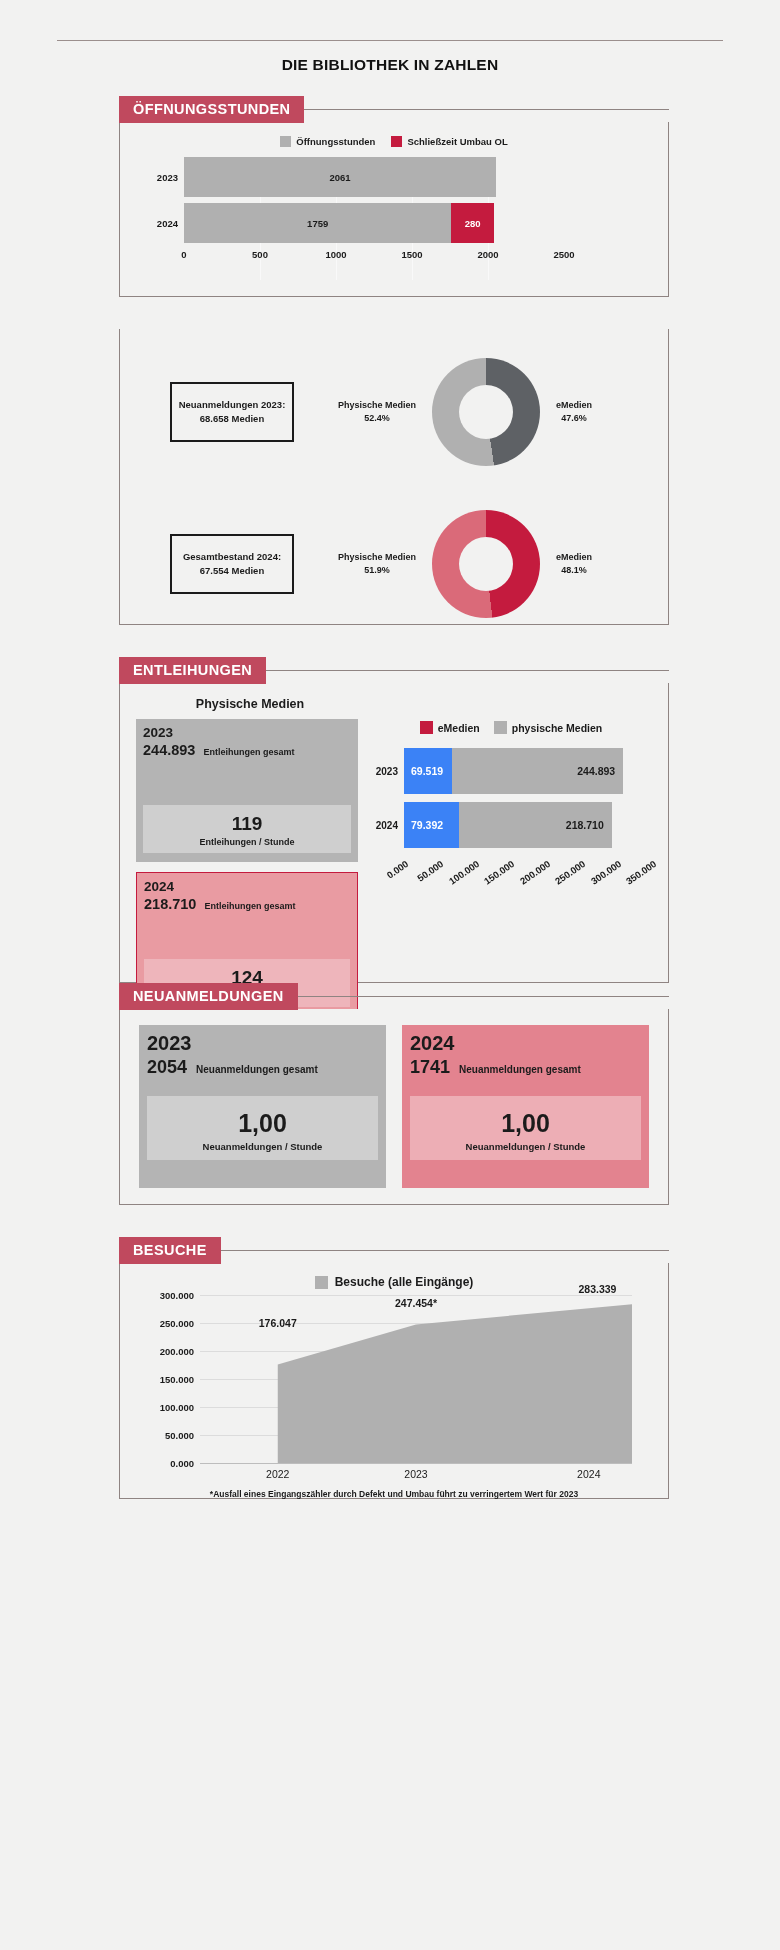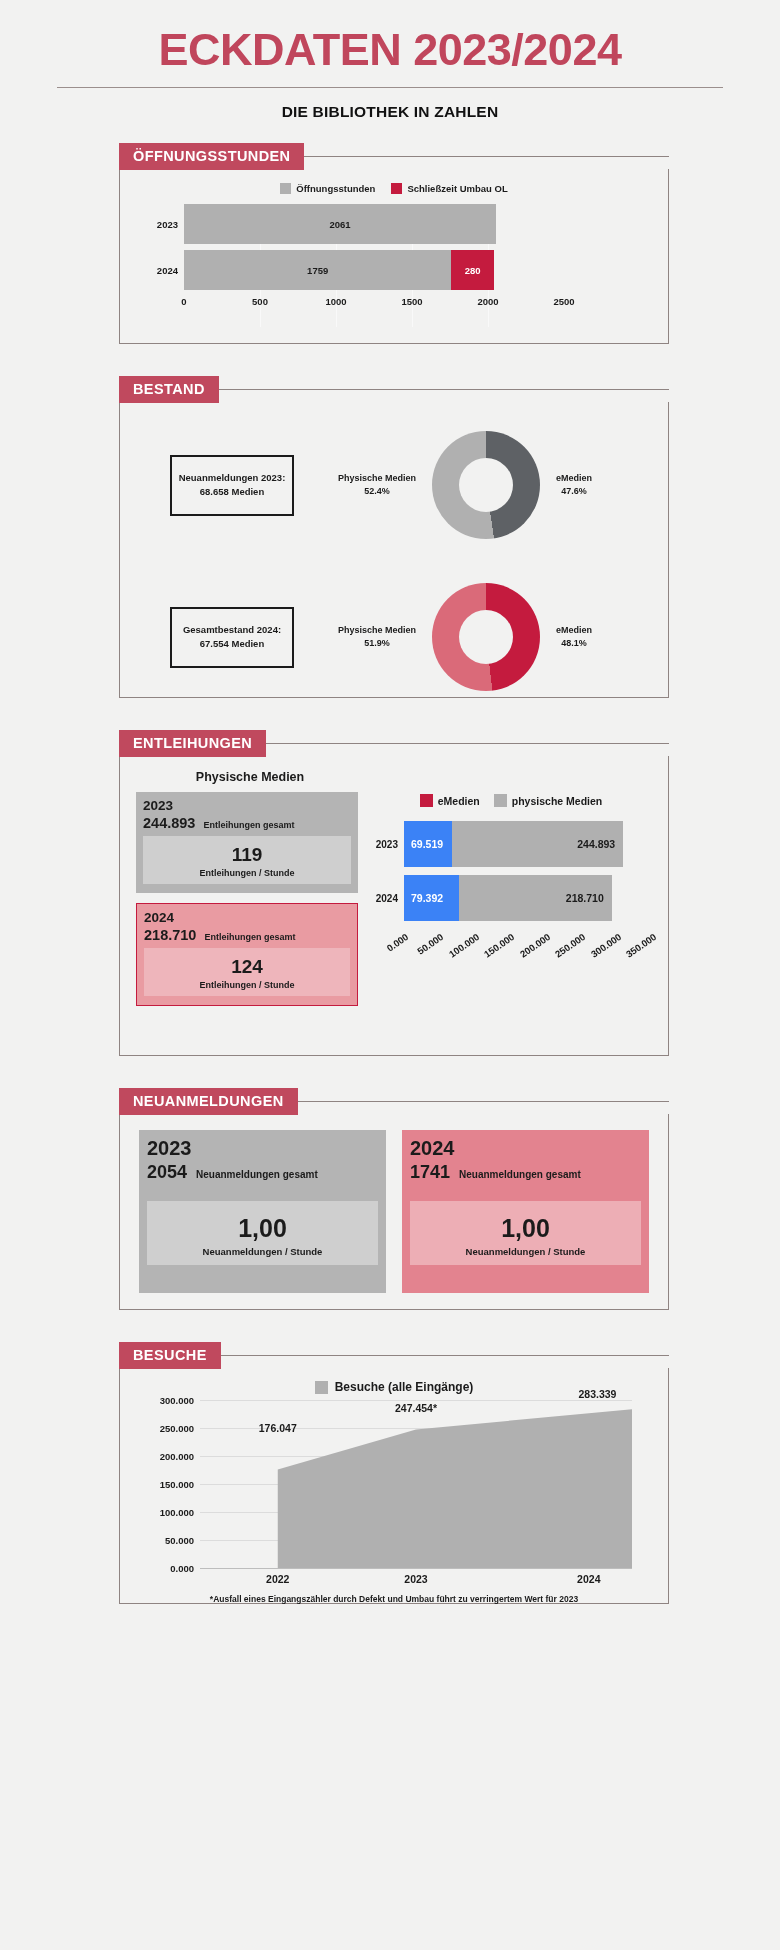--- a/index.html
+++ b/index.html
@@ -115,21 +115,21 @@
   .s3 { height: 300px; padding: 14px 16px; display: flex; }
   .ent-left { width: 228px; }
   .ent-caption { text-align: center; font-size: 12.5px; font-weight: 700; margin-bottom: 8px; }
   .statcard { width: 222px; padding: 6px 7px 9px 7px; margin-bottom: 10px; }
   .statcard.grey { background: #b4b4b4; }
   .statcard.red  { background: #e99ba2; border: 1px solid #c41b3e; }
   .sc-year { font-size: 13.5px; font-weight: 700; margin-bottom: 2px; }
   .sc-top { display: flex; align-items: baseline; gap: 8px; padding-bottom: 5px; }
   .sc-big { font-size: 14.5px; font-weight: 700; }
   .sc-lbl { font-size: 9px; font-weight: 700; }
-  .sc-inner { text-align: center; padding: 8px 3px 6px; }
+  .sc-inner { text-align: center; padding: 8px 3px 6px; margin-top: 42px; }
   .sc-inner.grey { background: #cfcfcf; }
   .sc-inner.red  { background: #eeb5bb; }
   .sc-rate { font-size: 19px; font-weight: 700; line-height: 1.15; }
   .sc-rate-lbl { font-size: 9px; font-weight: 700; margin-top: 2px; }
 
   .ent-right { flex: 1; padding-left: 6px; position: relative; }
   .legend-row3 { display: flex; justify-content: center; gap: 14px; align-items: center; margin: 24px 0 14px 0; }
   .legend-row3 .legend-item { font-size: 10.5px; font-weight: 700; }
   .legend-row3 .swatch { width: 13px; height: 13px; }
 
@@ -168,30 +168,29 @@
   .legend-row5 { display: flex; justify-content: center; align-items: center; gap: 7px; margin-bottom: 6px; }
   .legend-row5 .swatch { width: 13px; height: 13px; }
   .legend-row5 .lg-txt { font-size: 12px; font-weight: 700; }
 
   .plot5 { position: relative; height: 168px; margin-left: 66px; margin-right: 22px; }
   .ytick5 { position: absolute; left: -66px; width: 60px; text-align: right; font-size: 9.5px; font-weight: 700; transform: translateY(-50%); }
   .hgrid { position: absolute; left: 0; right: 0; height: 1px; background: #dcdcdc; }
   .areawrap { position: absolute; left: 0; right: 0; top: 0; bottom: 0; }
   .dlbl5 { position: absolute; font-size: 10.5px; font-weight: 700; transform: translateX(-50%); white-space: nowrap; }
   .xaxis5 { position: relative; margin-left: 66px; margin-right: 22px; height: 18px; border-top: 1px solid #bdbdbd; }
-  .xt5 { position: absolute; top: 4px; transform: translateX(-50%); font-size: 10.5px; font-weight: 700; }
+  .xt5 { position: absolute; top: 4px; transform: translateX(-50%); font-size: 10.5px; font-weight: 400; }
   .footnote { text-align: center; font-size: 8.5px; font-weight: 700; margin-top: 8px; color: #1b1b1b; }
 </style>
 </head>
 <body>
 
 <div class="page">
 
   <div class="header">
-    <div class="main-title">ECKDATEN 2023/2024</div>
     <div class="title-rule"></div>
     <div class="subtitle">DIE BIBLIOTHEK IN ZAHLEN</div>
   </div>
 
   <div class="section" style="margin-top:22px;">
     <div class="sec-head">
       <div class="sec-rule"></div>
       <div class="sec-tab">ÖFFNUNGSSTUNDEN</div>
     </div>
     <div class="sec-body s1">
@@ -233,24 +232,20 @@
         <span class="xt1" style="left:20%">500</span>
         <span class="xt1" style="left:40%">1000</span>
         <span class="xt1" style="left:60%">1500</span>
         <span class="xt1" style="left:80%">2000</span>
         <span class="xt1" style="left:100%">2500</span>
       </div>
     </div>
   </div>
 
   <div class="section" style="margin-top:32px;">
-    <div class="sec-head">
-      <div class="sec-rule"></div>
-      <div class="sec-tab">BESTAND</div>
-    </div>
     <div class="sec-body s2">
 
       <div class="bestand-row">
         <div class="totalbox">
           <div>Neuanmeldungen 2023:</div>
           <div>68.658 Medien</div>
         </div>
         <div class="donut-wrap">
           <div class="dlabel left">
             <div>Physische Medien</div>
@@ -353,21 +348,21 @@
           <span class="xt3" style="left:57.14%">200.000</span>
           <span class="xt3" style="left:71.42%">250.000</span>
           <span class="xt3" style="left:85.71%">300.000</span>
           <span class="xt3" style="left:100%">350.000</span>
         </div>
       </div>
 
     </div>
   </div>
 
-  <div class="section" style="margin-top:32px;">
+  <div class="section" style="">
     <div class="sec-head">
       <div class="sec-rule"></div>
       <div class="sec-tab">NEUANMELDUNGEN</div>
     </div>
     <div class="sec-body s4">
 
       <div class="ncard grey">
         <div class="nc-year">2023</div>
         <div class="nc-top">
           <span class="nc-big">2054</span>

